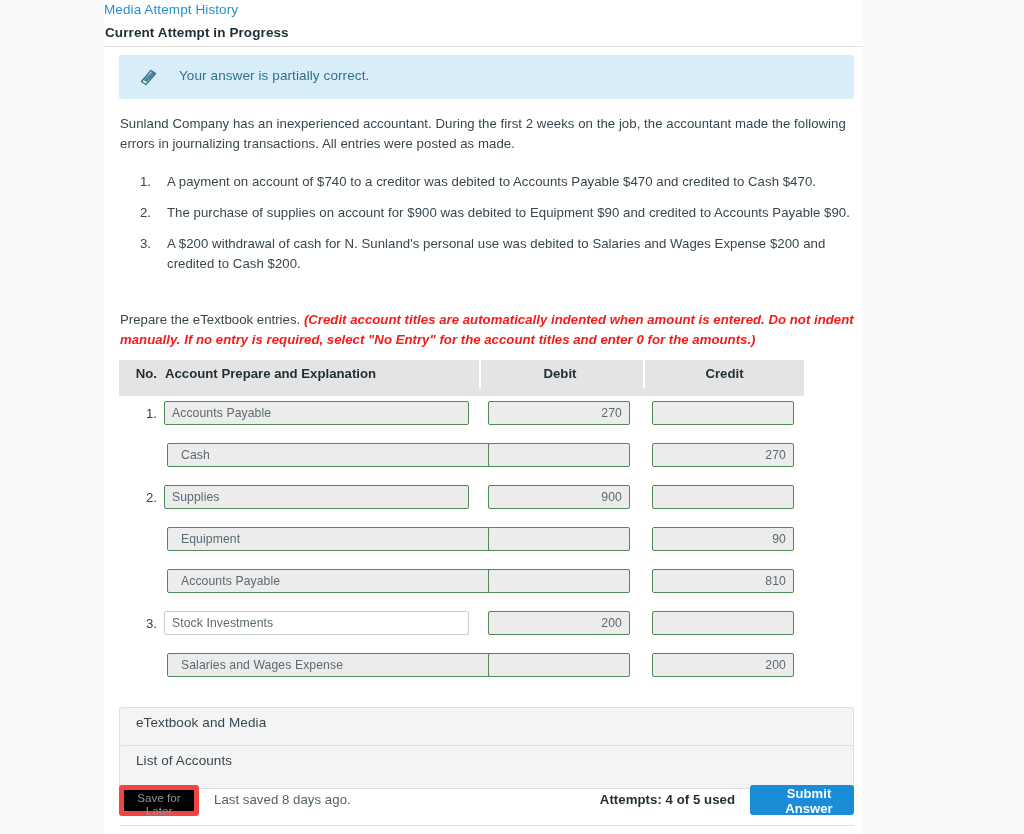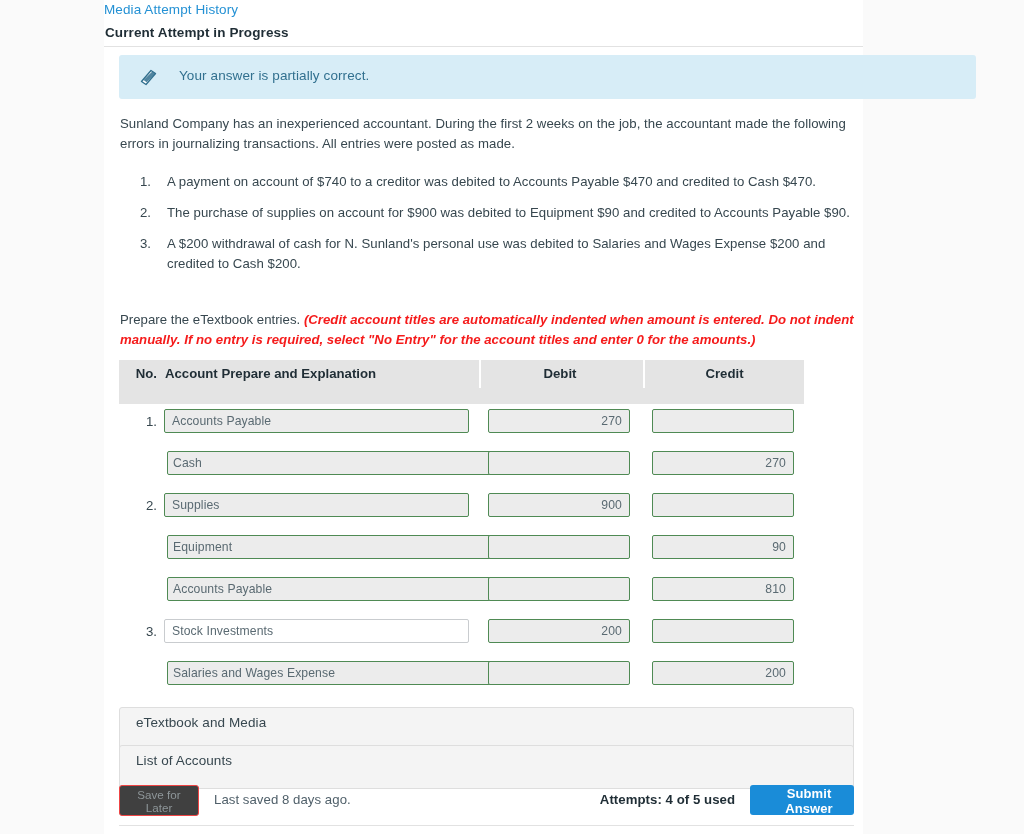--- a/index.html
+++ b/index.html
@@ -57,21 +57,21 @@
     width: 759px;
     height: 1px;
     background: #e2e2e2;
   }
 
   
   .banner {
     position: absolute;
     left: 15px;
     top: 55px;
-    width: 857px;
+    width: 735px;
     height: 44px;
     background: #d7edf7;
     border-radius: 3px;
     box-sizing: border-box;
     text-align: center;
   }
   .banner-icon {
     position: absolute;
     left: 18px;
     top: 13px;
@@ -143,21 +143,21 @@
 
   
   .jtable {
     position: absolute;
     left: 15px;
     top: 360px;
     width: 685px;
   }
   .thead {
     position: relative;
-    height: 44px;
+    height: 36px;
     background: #e4e4e4;
     padding-left: 8px;
   }
   .th {
     position: absolute;
     top: 0;
     height: 28px;
     line-height: 28px;
     font-size: 13.2px;
     font-weight: bold;
@@ -198,21 +198,21 @@
     padding: 0 7px;
     line-height: 22px;
     letter-spacing: .1px;
     outline: none;
   }
   .fld.neutral {
     background: #ffffff;
     border: 1px solid #c9cccf;
   }
   .fld-acct   { left: 45px;  width: 305px; text-align: left; }
-  .fld-acct.indented { left: 48px; width: 337px; padding-left: 5px; }
+  .fld-acct.indented { left: 48px; width: 337px; padding-left: 13px; }
   .fld-amt    { width: 142px; text-align: right; }
   .fld-debit  { left: 369px; }
   .fld-credit { left: 533px; }
 
   
   .accordion {
     position: absolute;
     left: 15px;
     width: 735px;
     height: 44px;
@@ -236,22 +236,22 @@
     top: 785px;
     width: 735px;
     height: 32px;
   }
   .save-later {
     position: absolute;
     left: 0px;
     top: 0px;
     width: 80px;
     height: 31px;
-    background: #404040;
-    border: 1px solid #ef4444;
+    background: #000000;
+    border: 5px solid #ef4444;
     border-radius: 3px;
     font-family: "Liberation Sans", sans-serif;
     font-size: 11.6px;
     color: #8e9699;
     box-sizing: border-box;
     cursor: pointer;
     letter-spacing: .05px;
   }
   .last-saved {
     position: absolute;

